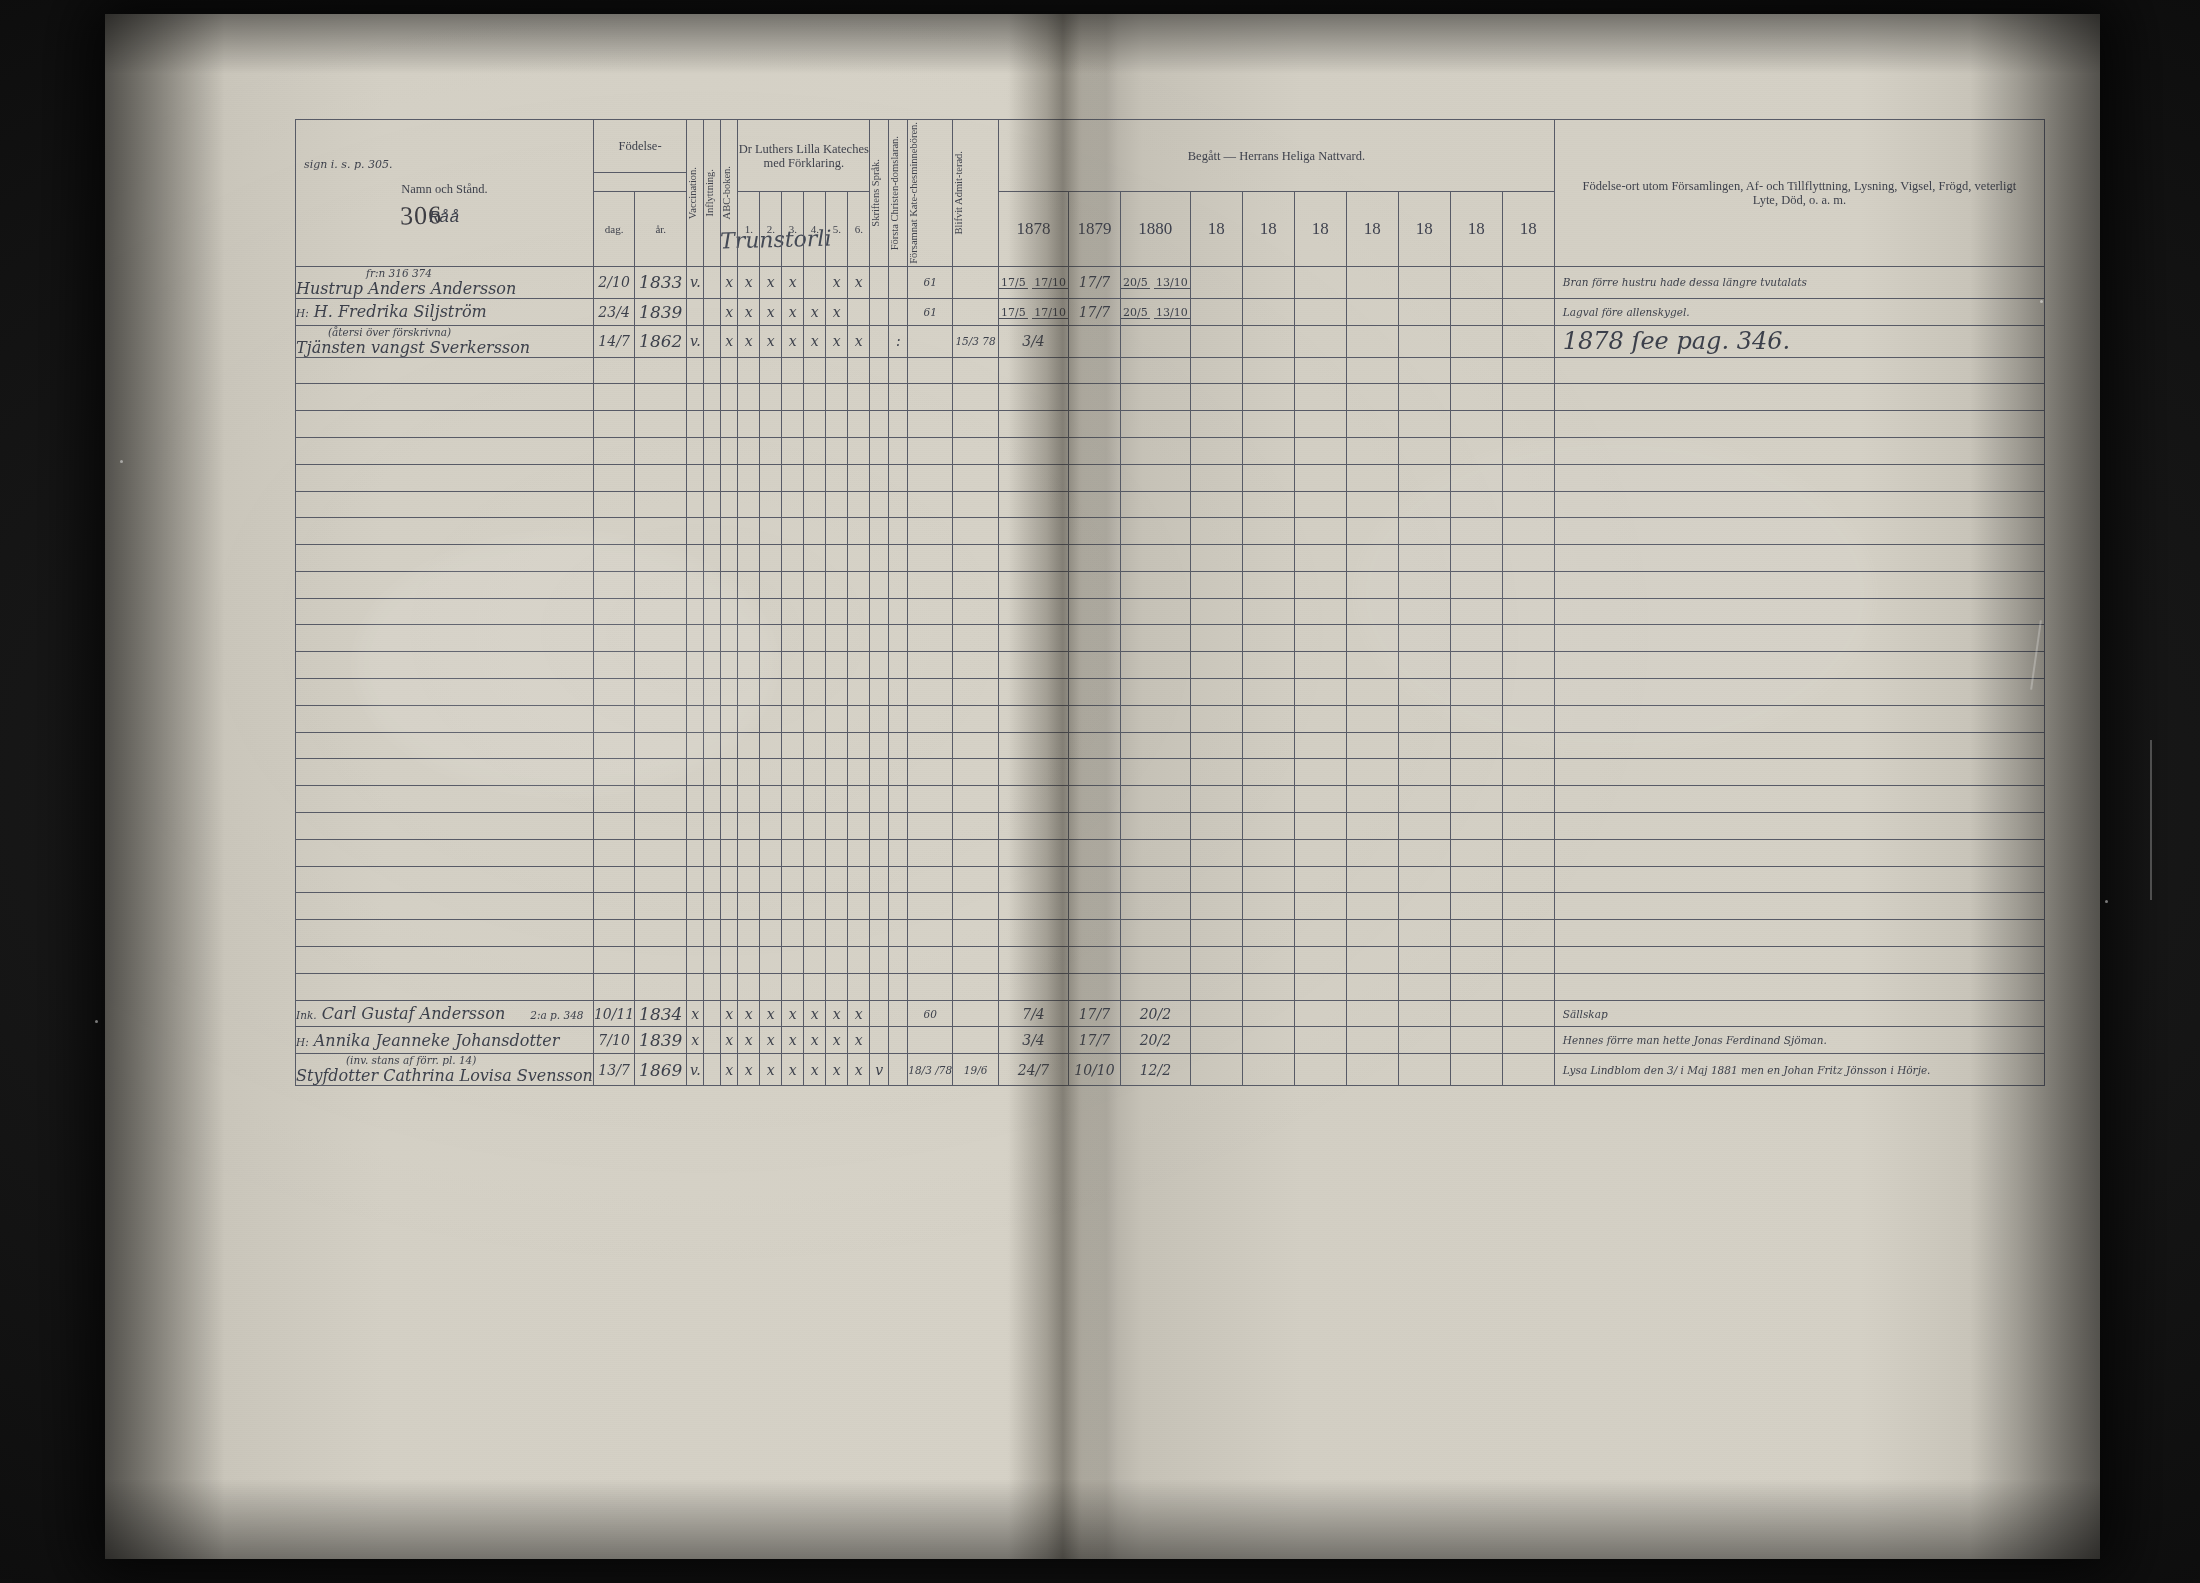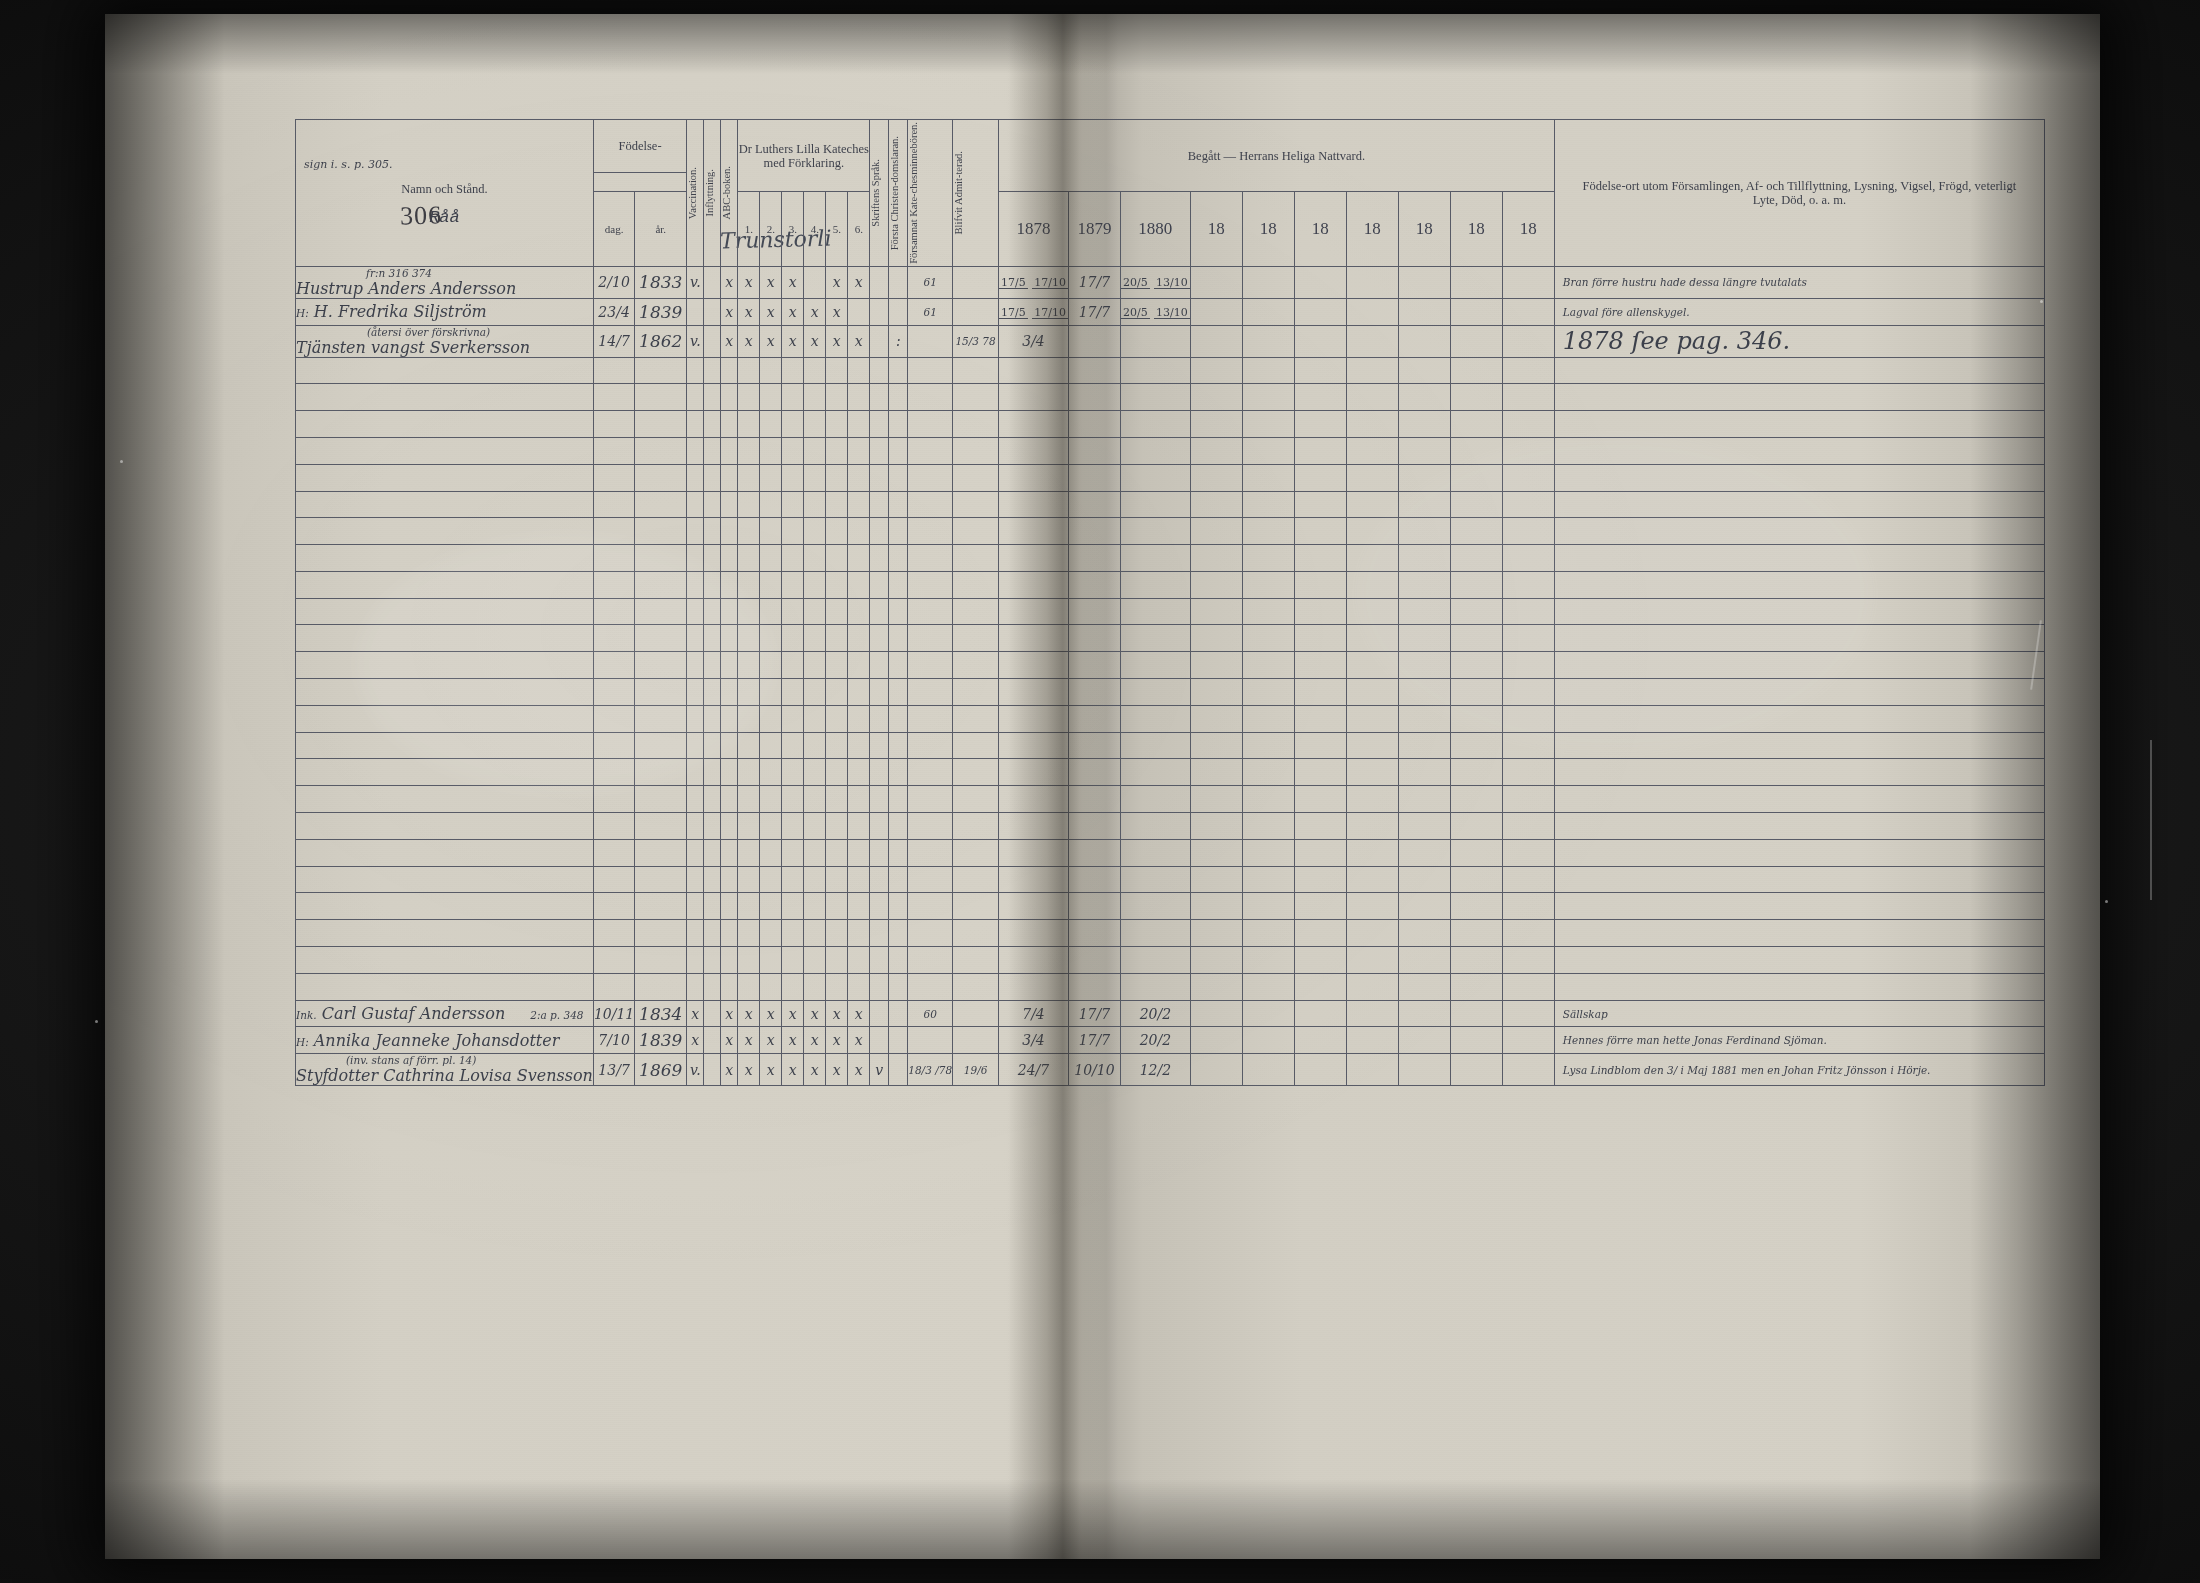--- a/index.html
+++ b/index.html
@@ -249,21 +249,21 @@
           <td></td>
           <td></td>
           <td></td>
           <td></td>
           <td></td>
           <td class="hand l tiny">Lagval före allenskygel.</td>
         </tr>
 
         <tr class="rowline">
           <td class="name">
-            <div class="tiny" style="margin-left:71px">(återsi över förskrivna)</div>
+            <div class="tiny" style="margin-left:32px">(återsi över förskrivna)</div>
             <div>Tjänsten vangst Sverkersson</div>
           </td>
           <td class="hand">14/7</td>
           <td class="hand" style="font-size:17px">1862</td>
           <td class="hand">v.</td>
           <td class="hand"></td>
           <td class="hand">x</td>
           <td class="hand">x</td>
           <td class="hand">x</td>
           <td class="hand">x</td>

